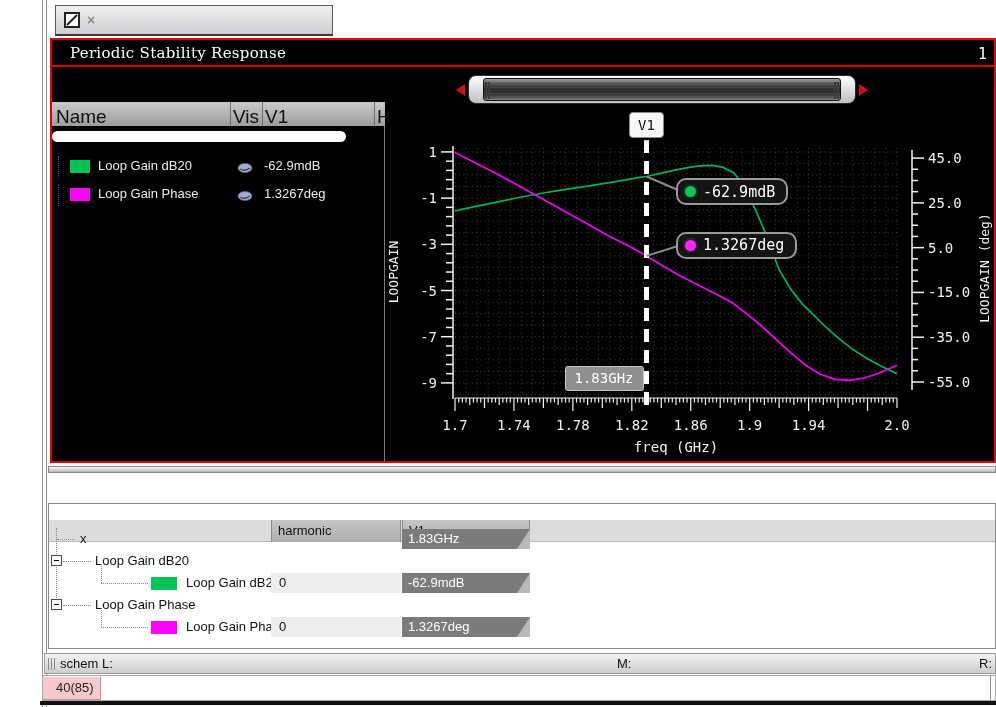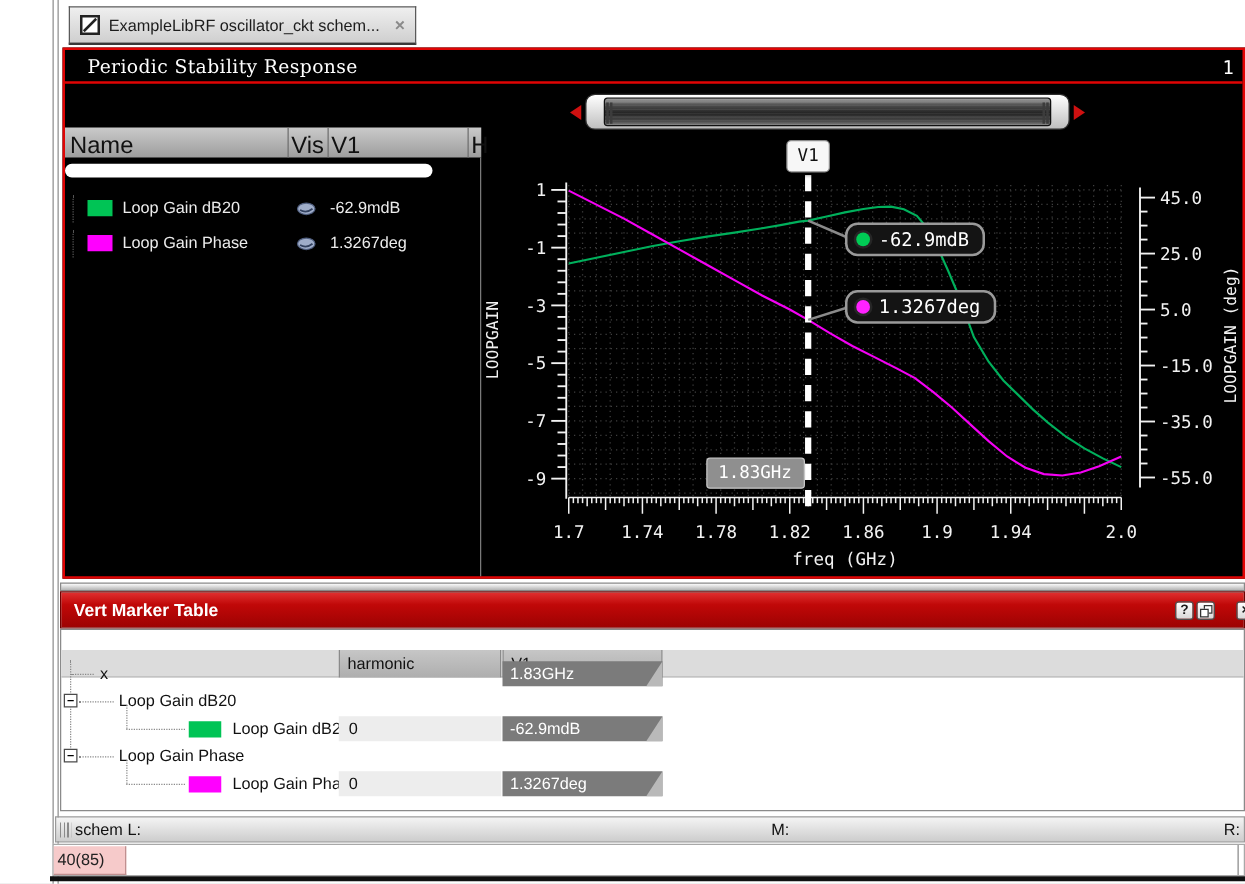--- a/index.html
+++ b/index.html
@@ -115,36 +115,35 @@
      background:linear-gradient(180deg,#f4f4f4,#cdcdcd); border:1px solid #9a9a9a;
      color:#111; font-size:13px; }
   #statusbar .grip { position:absolute; left:3px; top:4px; width:9px; height:12px;
      background:repeating-linear-gradient(90deg,#8a8a8a 0 1px, transparent 1px 3px); }
   #status-l { position:absolute; left:15px; top:2px; }
   #status-m { position:absolute; left:572px; top:2px; }
   #status-r { position:absolute; right:3px; top:2px; }
   #footer { left:42px; top:675px; width:954px; height:26px; background:#fff; border:1px solid #a8a8a8; }
   #footer-counter { position:absolute; left:0; top:1px; width:58px; height:23px;
      background:#f6caca; border-right:1px solid #c09090; border-bottom:1px solid #c09090;
-     color:#222; font-size:13px; line-height:22px; padding-left:3px; }
+     color:#222; font-size:13px; line-height:22px; padding-left:13px; }
   #footer-vline { position:absolute; left:947px; top:0; width:1px; height:100%; background:#8a8a8a; }
   #bottom-strip { left:40px; top:701px; width:956px; height:4px; background:#101010; }
 </style>
 </head>
 <body>
 
 <div id="left-splitter" class="abs"></div>
 
 <div id="tab" class="abs">
   <span class="tab-ic">
     <svg width="12" height="12">
         <line x1="1" y1="11" x2="11" y2="1" stroke="#222" stroke-width="2"></line>
       </svg>
   </span>
-  <span id="tab-label">ExampleLibRF oscillator_ckt schem...</span>
   <span id="tab-close">×</span>
 </div>
 
 <div id="gw" class="abs">
   <div id="gw-title" class="serif">Periodic Stability Response</div>
   <div id="page-num" class="abs mono">1</div>
 
   <div id="legend-header" class="abs">
     <span style="left:4px">Name</span>
     <span style="left:181px">Vis</span>
@@ -475,29 +474,20 @@
   <span>-62.9mdB</span>
 </div>
 <div id="callout-ph" class="abs callout mono" style="left: 676px; top: 231.87px;">
   <span class="dot" style="background: rgb(255, 34, 255);"></span>
   <span>1.3267deg</span>
 </div>
 <div id="xval-label" class="abs mono" style="left: 564.533px;">1.83GHz</div>
 
 <div id="vmt" class="abs">
   <div id="vmt-grip"></div>
-  <div id="vmt-titlebar">
-    <span>Vert Marker Table</span>
-    <span class="vmt-btn" id="vmt-btn-help">?</span>
-    <span class="vmt-btn" id="vmt-btn-restore">
-        <i class="sq1"></i>
-        <i class="sq2"></i>
-      </span>
-    <span class="vmt-btn" id="vmt-btn-close">×</span>
-  </div>
   <div id="vmt-body">
     <div id="vmt-colheader">
       <span class="vmt-hcell" style="left:222px;width:130px">harmonic</span>
       <span class="vmt-hcell" style="left:353px;width:128px">V1</span>
     </div>
     <div id="vmt-rows">
         <div class="tree-dot-v" style="left: 7px; top: 24px; height: 78px;"></div>
         <div class="vmt-row" style="top: 24px;">
           <div class="tree-dot-h" style="left: 8px; top: 11px; width: 18px;"></div>
           <div class="rlbl" style="left: 31px;">x</div>

